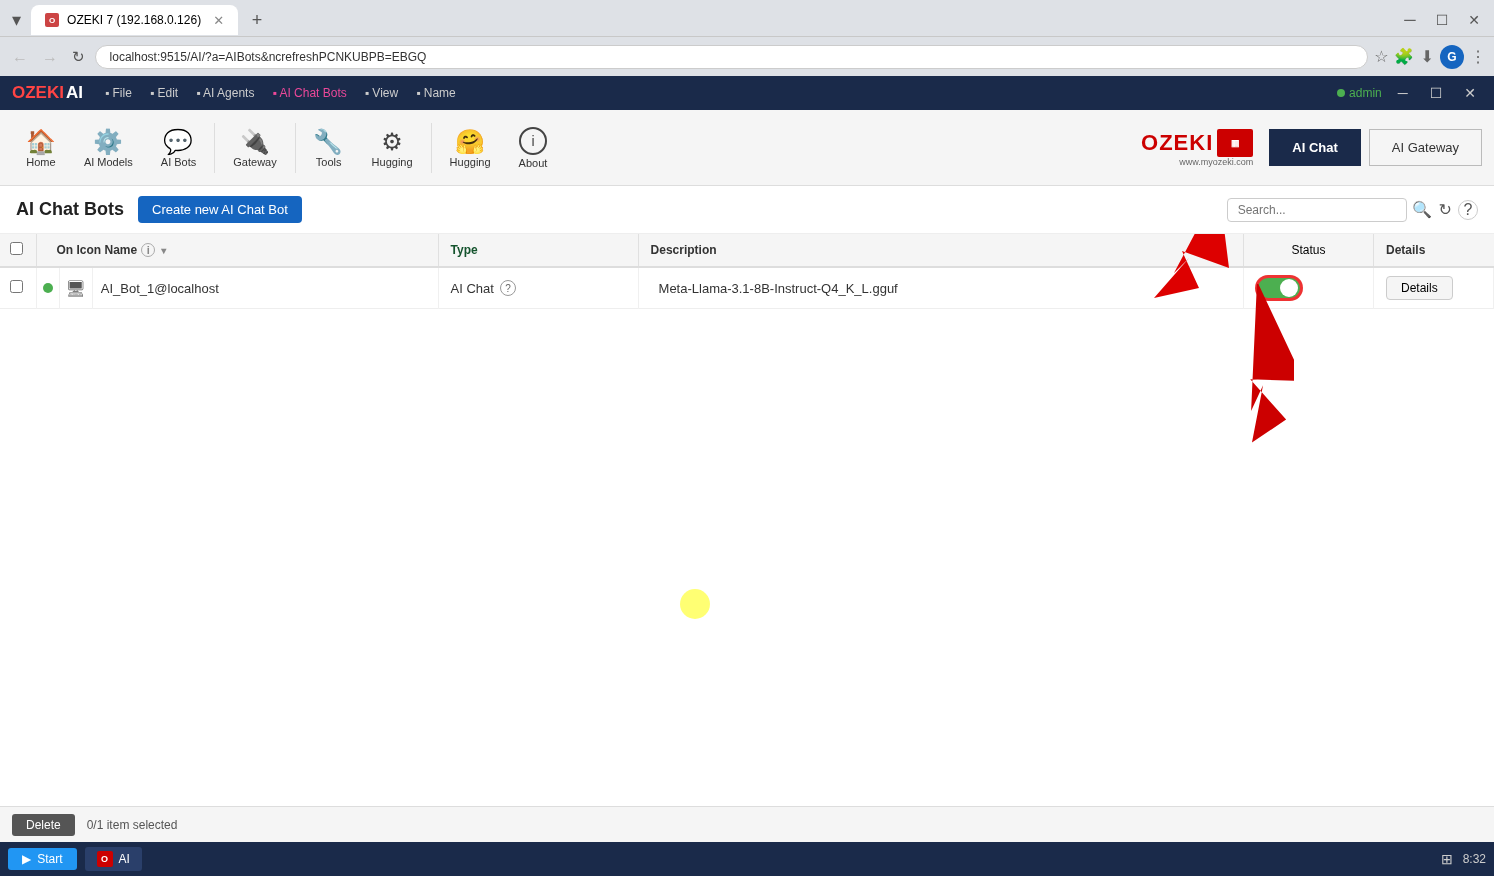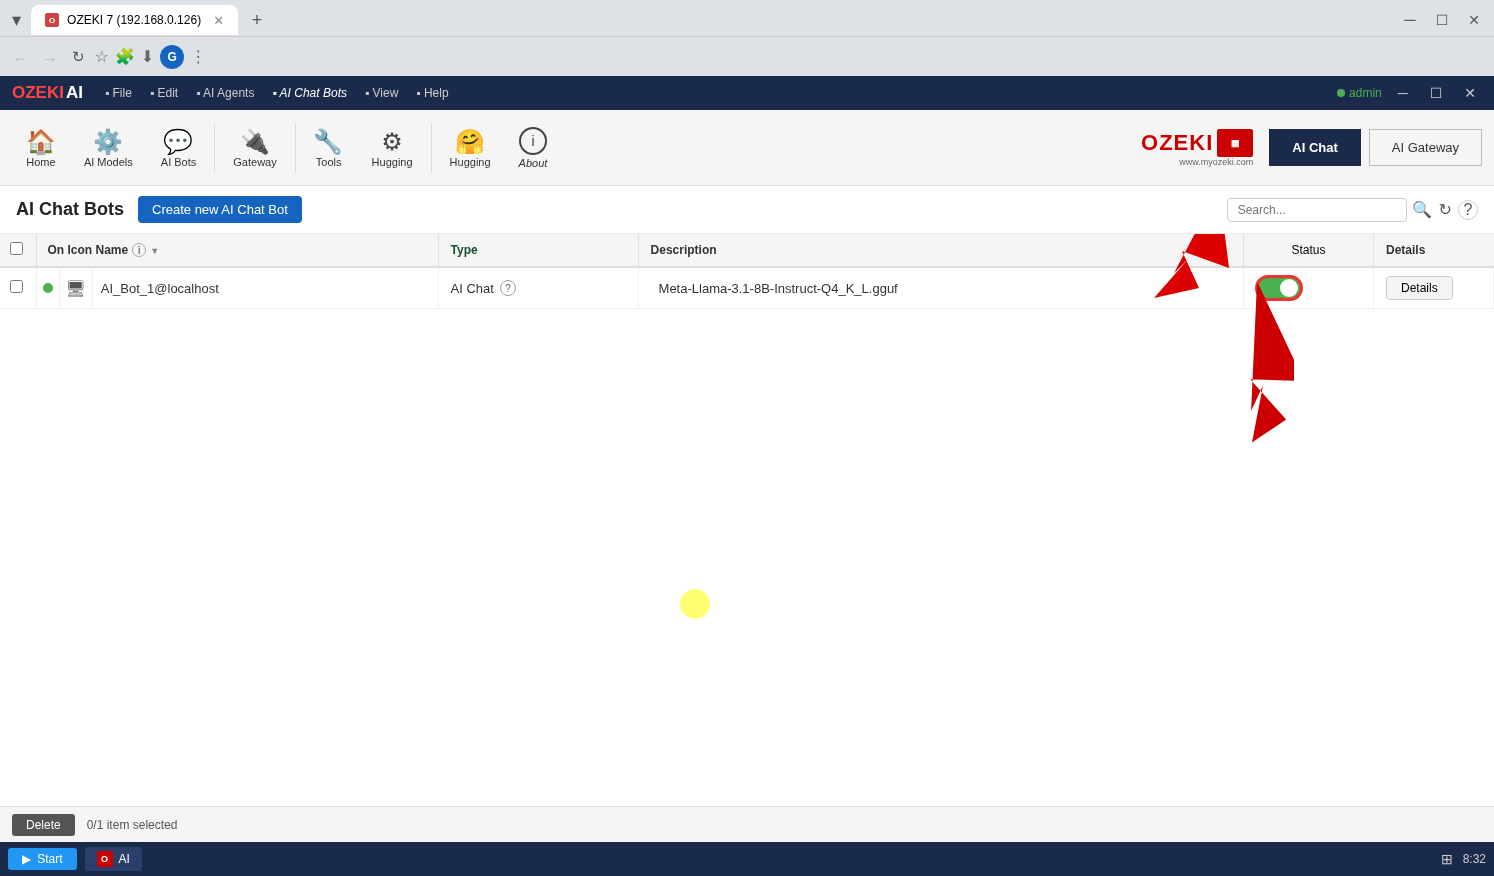--- a/index.html
+++ b/index.html
@@ -28,41 +28,44 @@
     <span style="font-size:16px;color:#555;cursor:pointer;padding:2px 6px;">─</span>
     <span style="font-size:14px;color:#555;cursor:pointer;padding:2px 6px;">☐</span>
     <span style="font-size:14px;color:#555;cursor:pointer;padding:2px 6px;">✕</span>
   </div>
 </div>
 
 <div style="background:#dee1e6; padding:4px 8px; display:flex; align-items:center; gap:6px; height:40px; border-top:1px solid #c8c8c8;">
   <span style="font-size:16px;color:#bbb;cursor:default;padding:2px 4px;">←</span>
   <span style="font-size:16px;color:#bbb;cursor:default;padding:2px 4px;">→</span>
   <span style="font-size:15px;color:#555;cursor:pointer;padding:2px 4px;">↻</span>
+  <div style="flex:1;background:white;border:1px solid #ccc;border-radius:20px;padding:4px 14px;font-size:12px;color:#333;display:flex;align-items:center;">
+    <span>localhost:9515/AI/?a=AIBots&amp;ncrefreshPCNKUBPB=EBGQ</span>
+  </div>
   <span style="font-size:16px;color:#666;cursor:pointer;">☆</span>
   <span style="font-size:16px;color:#666;cursor:pointer;">🧩</span>
   <span style="font-size:16px;color:#666;cursor:pointer;">⬇</span>
   <div style="width:24px;height:24px;background:#1565c0;border-radius:50%;display:flex;align-items:center;justify-content:center;color:white;font-size:12px;font-weight:bold;cursor:pointer;">G</div>
   <span style="font-size:16px;color:#666;cursor:pointer;">⋮</span>
 </div>
 
 <div style="flex:1;display:flex;flex-direction:column;background:white;">
 
   <div style="background:#1a2a4a;padding:4px 12px;display:flex;align-items:center;height:34px;">
     <div style="display:flex;align-items:center;gap:2px;">
       <span style="color:#ff4444;font-weight:bold;font-size:17px;">OZEKI</span>
       <span style="color:white;font-weight:bold;font-size:17px;">AI</span>
     </div>
     <div style="display:flex;gap:2px;margin-left:14px;">
       <span style="color:#ccc;font-size:12px;padding:2px 8px;cursor:pointer;">▪ File</span>
       <span style="color:#ccc;font-size:12px;padding:2px 8px;cursor:pointer;">▪ Edit</span>
       <span style="color:#ccc;font-size:12px;padding:2px 8px;cursor:pointer;">▪ AI Agents</span>
-      <span style="color:#ffffff;font-size:12px;padding:2px 8px;cursor:pointer;font-style:italic;">▪ AI Chat Bots</span>
+      <span style="color:#ec4899;font-size:12px;padding:2px 8px;cursor:pointer;">▪ AI Chat Bots</span>
       <span style="color:#ccc;font-size:12px;padding:2px 8px;cursor:pointer;">▪ View</span>
-      <span style="color:#ccc;font-size:12px;padding:2px 8px;cursor:pointer;">▪ Help</span>
+      <span style="color:#ccc;font-size:12px;padding:2px 8px;cursor:pointer;">▪ Name</span>
     </div>
     <div style="margin-left:auto;display:flex;align-items:center;gap:10px;">
       <span style="color:#4caf50;font-size:12px;display:flex;align-items:center;gap:4px;">
         <span style="width:8px;height:8px;background:#4caf50;border-radius:50%;display:inline-block;"></span>
         <span>admin</span>
       </span>
       <span style="color:#ccc;font-size:14px;cursor:pointer;padding:2px 6px;">─</span>
       <span style="color:#ccc;font-size:14px;cursor:pointer;padding:2px 6px;">☐</span>
       <span style="color:#ccc;font-size:14px;cursor:pointer;padding:2px 6px;">✕</span>
     </div>
@@ -95,21 +98,21 @@
       <span style="font-size:24px;color:#444;">⚙</span>
       <span style="font-size:11px;color:#333;">Hugging</span>
     </div>
     <div style="width:1px;height:50px;background:#ddd;margin:0 4px;"></div>
     <div style="display:flex;flex-direction:column;align-items:center;padding:6px 14px;cursor:pointer;border-radius:4px;">
       <span style="font-size:24px;color:#444;">🤗</span>
       <span style="font-size:11px;color:#333;">Hugging</span>
     </div>
     <div style="display:flex;flex-direction:column;align-items:center;padding:6px 14px;cursor:pointer;border-radius:4px;">
       <span style="font-size:22px;color:#444;border:2px solid #444;border-radius:50%;width:28px;height:28px;display:flex;align-items:center;justify-content:center;font-size:14px;">i</span>
-      <span style="font-size:11px;color:#333;margin-top:2px;font-style:italic;">About</span>
+      <span style="font-size:11px;color:#333;margin-top:2px;">About</span>
     </div>
 
     <div style="margin-left:auto;display:flex;align-items:center;gap:8px;">
       <div style="display:flex;flex-direction:column;align-items:flex-end;margin-right:8px;">
         <div style="display:flex;align-items:center;gap:4px;">
           <span style="color:#cc0000;font-weight:bold;font-size:22px;letter-spacing:1px;">OZEKI</span>
           <div style="width:36px;height:28px;background:#cc0000;border-radius:2px;display:flex;align-items:center;justify-content:center;">
             <span style="color:white;font-size:9px;font-weight:bold;">▦</span>
           </div>
         </div>
@@ -133,21 +136,21 @@
       </div>
     </div>
 
     <div style="flex:1;overflow:auto;position:relative;">
       <table style="width:100%;border-collapse:collapse;">
         <thead>
           <tr style="background:#f5f5f5;border-bottom:2px solid #ddd;">
             <th style="padding:8px 10px;width:36px;">
               <input type="checkbox" style="">
             </th>
-            <th style="padding:8px 11px;text-align:left;font-size:12px;color:#333;font-weight:600;" colspan="3">
+            <th style="padding:8px 20px;text-align:left;font-size:12px;color:#333;font-weight:600;" colspan="3">
               <div style="display:flex;align-items:center;gap:4px;">
                 <span>On Icon Name</span>
                 <span style="font-size:11px;color:#888;border:1px solid #aaa;border-radius:50%;width:14px;height:14px;display:inline-flex;align-items:center;justify-content:center;cursor:pointer;">i</span>
                 <span style="font-size:10px;color:#888;cursor:pointer;margin-left:2px;">▾</span>
               </div>
             </th>
             <th style="padding:8px 12px;text-align:left;font-size:12px;color:#14532d;font-weight:600;width:200px;">Type</th>
             <th style="padding:8px 12px;text-align:left;font-size:12px;color:#333;font-weight:600;">Description</th>
             <th style="padding:8px 12px;text-align:center;font-size:12px;color:#000000;font-weight:400;width:130px;">Status</th>
             <th style="padding:8px 12px;text-align:left;font-size:12px;color:#333;font-weight:600;width:120px;">Details</th>

